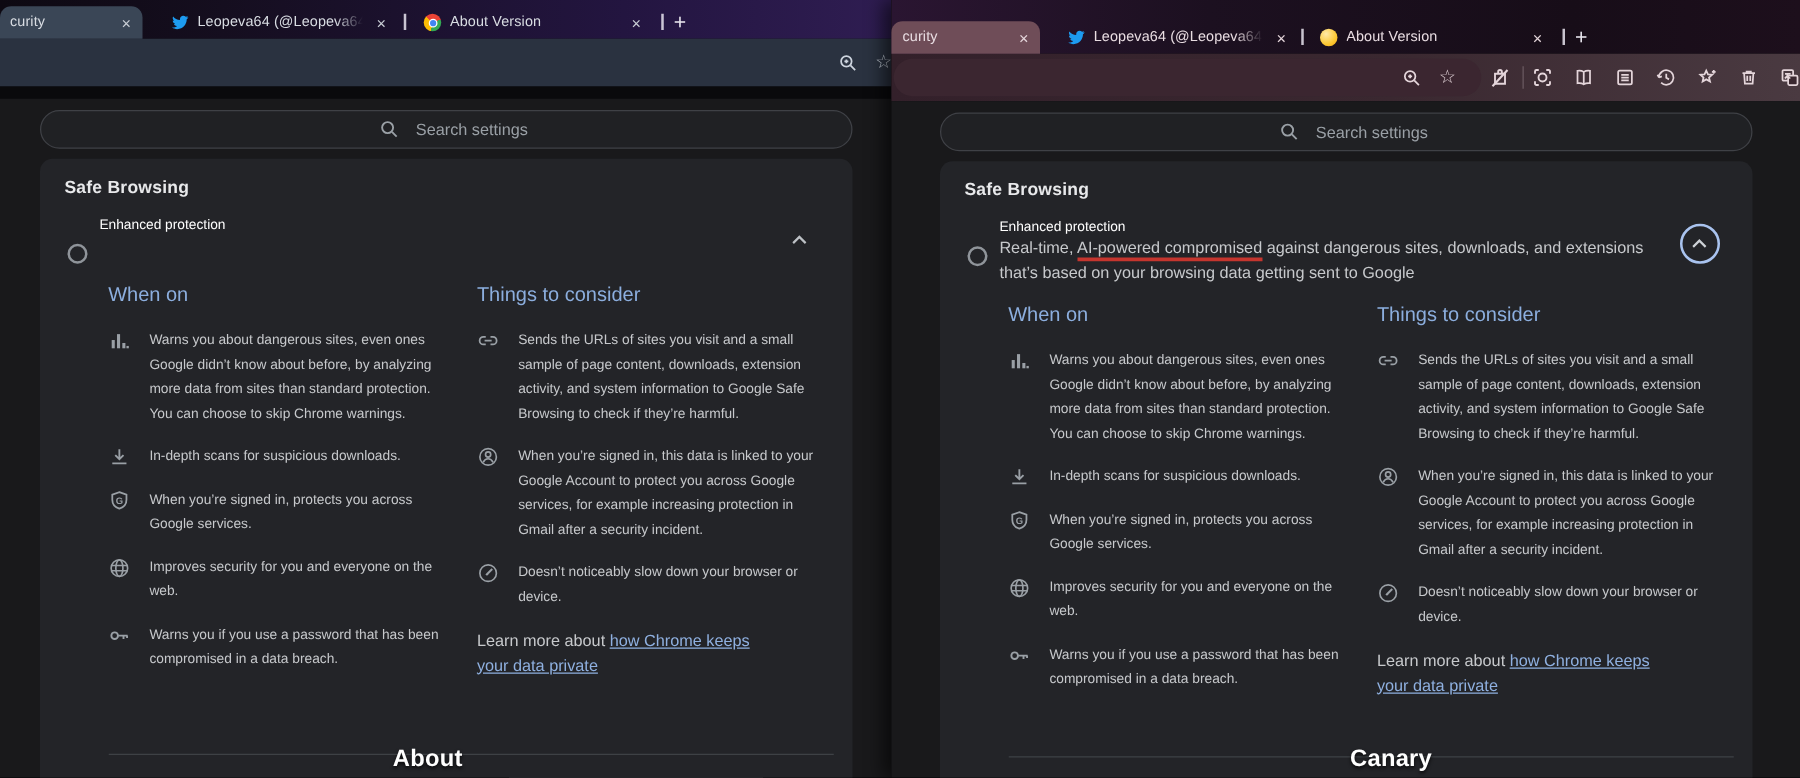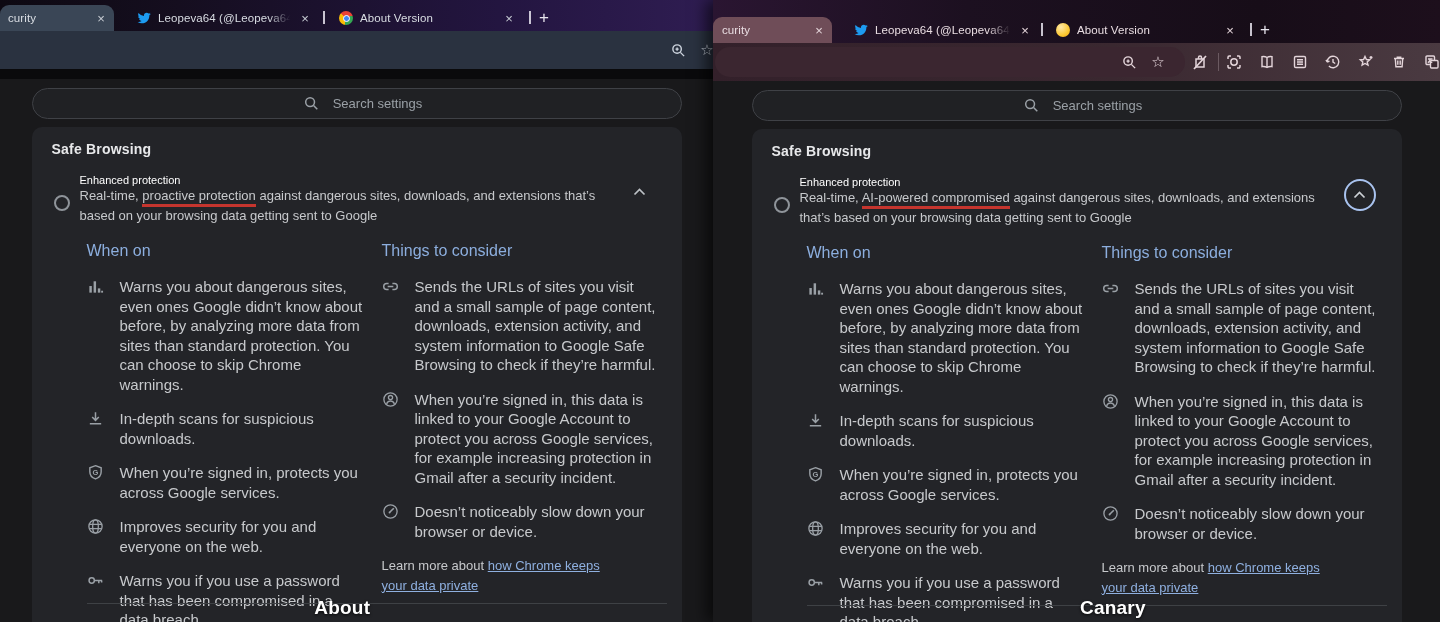--- a/index.html
+++ b/index.html
@@ -80,21 +80,21 @@
   .chev-ring { margin-top:3px; width:32px; height:32px; border:2px solid #a9c3ef; border-radius:50%;
                display:flex; align-items:center; justify-content:center; color:#cdd1d6; }
 
   .cols { display:flex; margin-top:17px; padding-left:35px; }
   .col1 { width:295px; }
   .col2 { width:275px; }
   .col-h { font-size:16px; color:#8caede; margin-bottom:17px; }
   .li { display:flex; margin-bottom:15px; }
   .li .ic { flex:none; width:20px; margin-right:13px; padding-top:1px; color:#9aa0a6; }
   .li .ic svg { display:block; }
-  .li .tx { font-size:15px; line-height:19.5px; color:#c7c9cc; }
+  .li .tx { font-size:11px; line-height:19.5px; color:#c7c9cc; }
   .col1 .tx { max-width:246px; }
   .col2 .tx { max-width:241px; }
   .learn { font-size:13px; line-height:19.5px; color:#c7c9cc; max-width:245px; margin-top:7px; }
   .learn a { color:#8fb0e0; text-decoration:underline; cursor:pointer; }
 
   .divider { position:absolute; left:55px; right:15px; bottom:23px; height:1px; background:#3e4145; }
   .next-row { position:absolute; left:55px; bottom:-9px; font-size:13.5px; font-weight:bold; color:#dcdde0; }
   .overlay-label { position:absolute; bottom:3px; transform:translateX(-50%);
                    font-size:19px; font-weight:bold; color:#fff; letter-spacing:.2px;
                    text-shadow:0 1px 3px rgba(0,0,0,.8); z-index:5; }
@@ -146,21 +146,20 @@
       <span>Search settings</span>
     </div>
 
     <div class="card">
       <div class="section-title">Safe Browsing</div>
 
       <div class="row">
         <div class="radio"></div>
         <div class="row-text">
           <div class="row-title">Enhanced protection</div>
-          <div class="row-desc"><span>Real-time, </span><span class="hl">proactive protection</span><span> against dangerous sites, downloads, and extensions that’s based on your browsing data getting sent to Google</span></div>
         </div>
         <div class="expander">
           <span class="chev">
               <svg width="13" height="8" viewBox="0 0 13 8" fill="none" stroke="currentColor" stroke-width="1.7">
                 <path d="M1.5 6.5L6.5 1.5l5 5"></path>
               </svg>
             </span>
         </div>
       </div>
 

